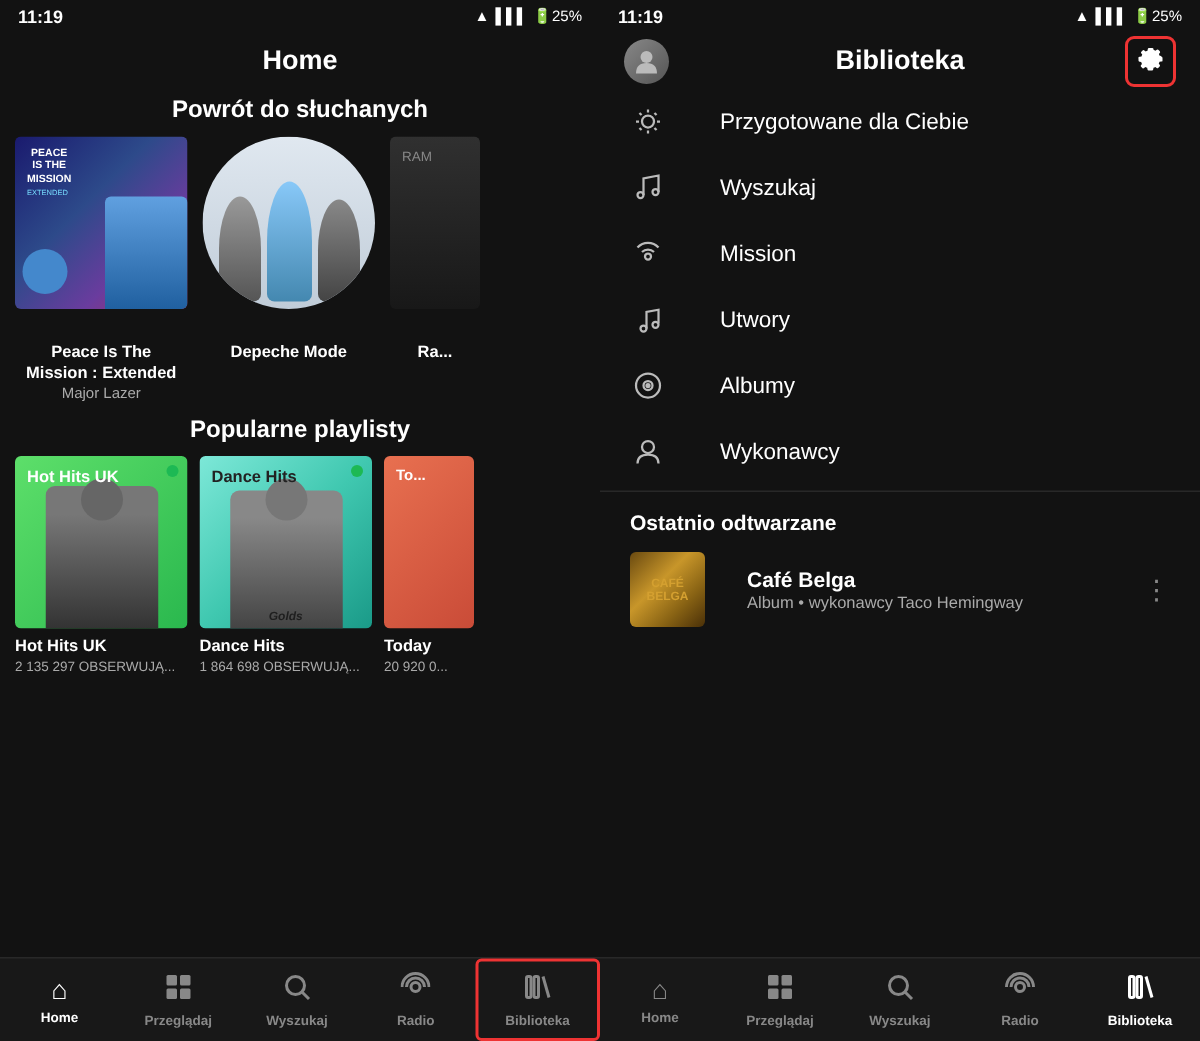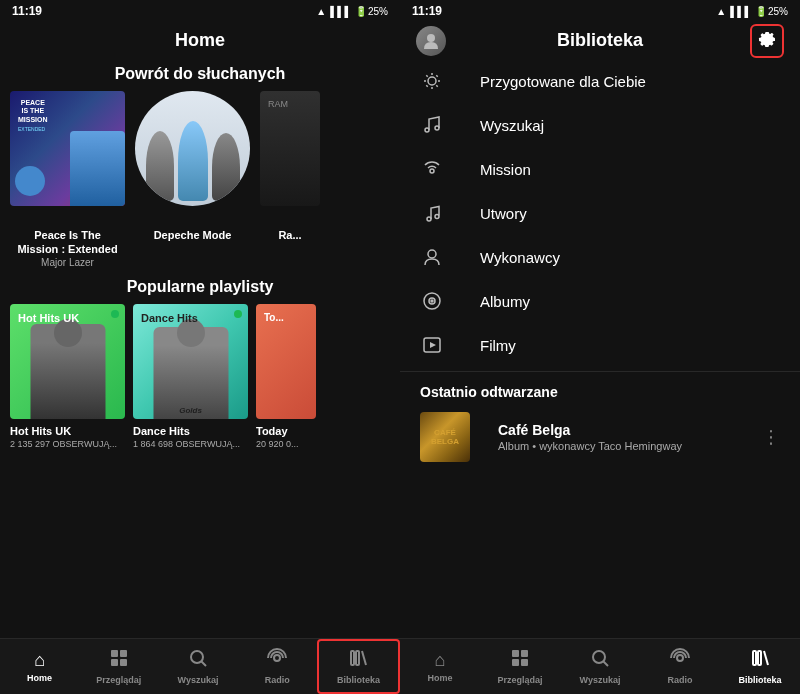--- a/index.html
+++ b/index.html
@@ -692,48 +692,39 @@
             <circle cx="7" cy="16" r="2"></circle>
             <circle cx="15" cy="13.5" r="2"></circle>
           </svg>
       </div>
       <span class="menu-item-label">Utwory</span>
     </div>
 
     <div class="menu-item">
       <div class="menu-item-icon">
         <svg width="20" height="20" viewBox="0 0 20 20" fill="none" stroke="#bbb" stroke-width="1.5">
-            <circle cx="10" cy="7" r="4"></circle>
-            <path d="M3 18 q0-6 7-6 7 0 7 6"></path>
-          </svg>
-      </div>
-      <span class="menu-item-label">Wykonawcy</span>
+            <circle cx="10" cy="10" r="8"></circle>
+            <circle cx="10" cy="10" r="3"></circle>
+            <circle cx="10" cy="10" r="1" fill="#bbb"></circle>
+          </svg>
+      </div>
+      <span class="menu-item-label">Albumy</span>
     </div>
 
     <div class="menu-item">
       <div class="menu-item-icon">
         <svg width="20" height="20" viewBox="0 0 20 20" fill="none" stroke="#bbb" stroke-width="1.5">
-            <circle cx="10" cy="10" r="8"></circle>
-            <circle cx="10" cy="10" r="3"></circle>
-            <circle cx="10" cy="10" r="1" fill="#bbb"></circle>
-          </svg>
-      </div>
-      <span class="menu-item-label">Albumy</span>
-    </div>
-
-
-    <div class="menu-item">
-      <div class="menu-item-icon">
-        <svg width="20" height="20" viewBox="0 0 20 20" fill="none" stroke="#bbb" stroke-width="1.5">
-            <rect x="2" y="3" width="16" height="14" rx="2"></rect>
-            <polygon points="8,7 14,10 8,13" fill="#bbb" stroke="none"></polygon>
-          </svg>
-      </div>
-      <span class="menu-item-label">Filmy</span>
-    </div>
+            <circle cx="10" cy="7" r="4"></circle>
+            <path d="M3 18 q0-6 7-6 7 0 7 6"></path>
+          </svg>
+      </div>
+      <span class="menu-item-label">Wykonawcy</span>
+    </div>
+
+
 
     <div class="divider"></div>
 
     <div class="recently-section-title">Ostatnio odtwarzane</div>
 
     <div class="recent-item">
       <div class="recent-cover">
         <div class="recent-cover-img" style="background:linear-gradient(135deg, #6a4a10 0%, #c8962a 40%, #8a6414 70%, #4a3008 100%);display:flex;align-items:center;justify-content:center;">
           <div style="color:#d4a030;font-size:8px;font-weight:700;text-align:center;padding:2px;">CAFÉ<br>BELGA</div>
         </div>

